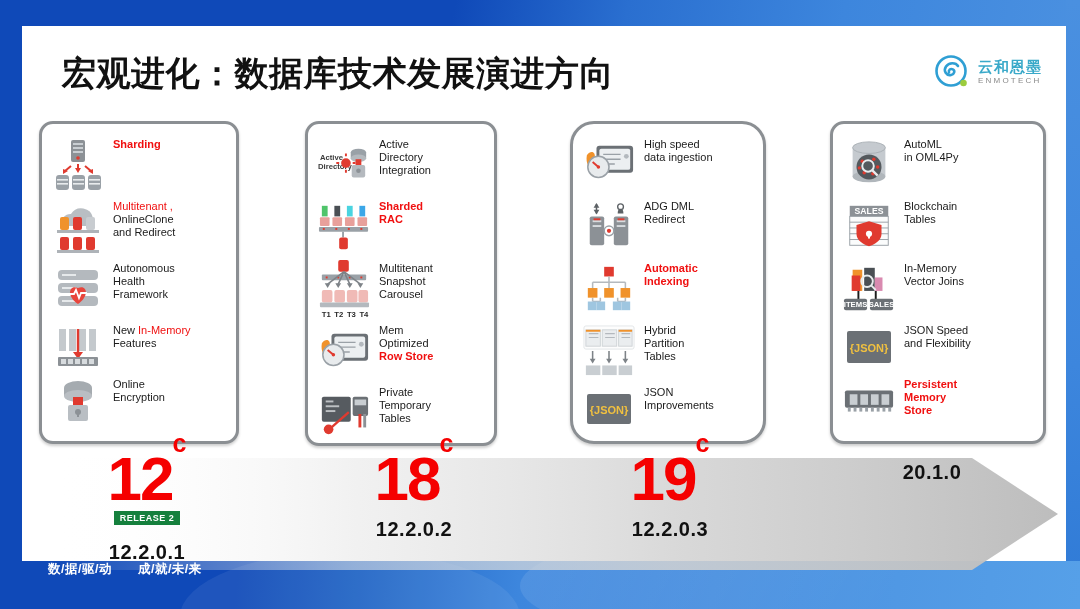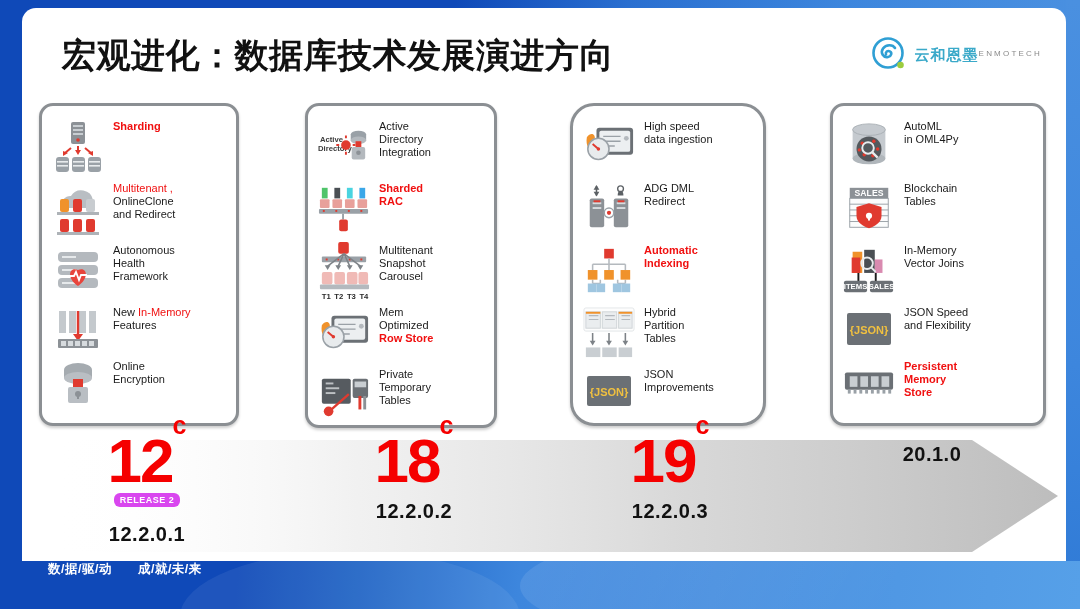--- a/index.html
+++ b/index.html
@@ -38,36 +38,36 @@
     background:rgba(255,255,255,.07);
   }
   .footer-text{
     position:absolute;left:48px;bottom:0;height:48px;display:flex;
     gap:26px;color:#ffffff;font-size:12.5px;font-weight:bold;letter-spacing:.5px;
     z-index:6;
   }
 
   
   .panel{
-    position:absolute;left:22px;top:8px;width:1044px;height:394px;
+    position:absolute;left:22px;top:26px;width:1044px;height:394px;
     background:#ffffff;border-radius:14px 14px 14px 14px;
     z-index:2;
   }
 
   
   .title{
     position:absolute;left:40px;top:25px;
     font-size:34px;font-weight:bold;color:#111;letter-spacing:.5px;
     white-space:nowrap;
   }
   .logo{
     position:absolute;right:24px;top:28px;display:flex;align-items:center;gap:8px;
   }
   .logo-mark{position:relative;width:36px;height:36px;}
-  .logo-text{display:flex;line-height:1;}
+  .logo-text{display:flex;flex-direction:column;line-height:1;}
   .logo-cn{font-size:15px;font-weight:bold;color:#3aa9c9;letter-spacing:1px;}
   .logo-en{font-size:8px;color:#8a8a8a;letter-spacing:2.2px;margin-top:3px;}
 
   
   .arrow-band{
     position:absolute;left:30px;top:424px;width:1010px;height:128px;z-index:3;
   }
 
   
   .cards{
@@ -98,22 +98,22 @@
   .vers.v1{left:5px;}
   .vers.v2{left:272px;}
   .vers.v3{left:528px;}
   .vers.v4{left:790px;}
   .bignum{
     font-size:62px;font-weight:bold;color:#f50000;line-height:.92;
     letter-spacing:-2px;display:inline-block;position:relative;
   }
   .bignum sup{font-size:25px;top:-1.05em;position:relative;letter-spacing:0;}
   .rel2{
-    display:inline-block;background:#d946ef;color:#fff;font-size:9px;font-weight:bold;
-    padding:2px 6px;letter-spacing:.5px;margin-top:-2px;border-radius:6px;
+    display:inline-block;background:#15803d;color:#fff;font-size:9px;font-weight:bold;
+    padding:2px 6px;letter-spacing:.5px;margin-top:-2px;
   }
   .ver-no{font-size:20px;font-weight:bold;color:#111;margin-top:16px;letter-spacing:.5px;}
   .ver-no.small-gap{margin-top:11px;}
   .ver-year{font-size:14px;font-weight:bold;color:#111;margin-top:2px;letter-spacing:.5px;}
 
   
   svg{display:block;}
 </style>
 </head>
 <body>

